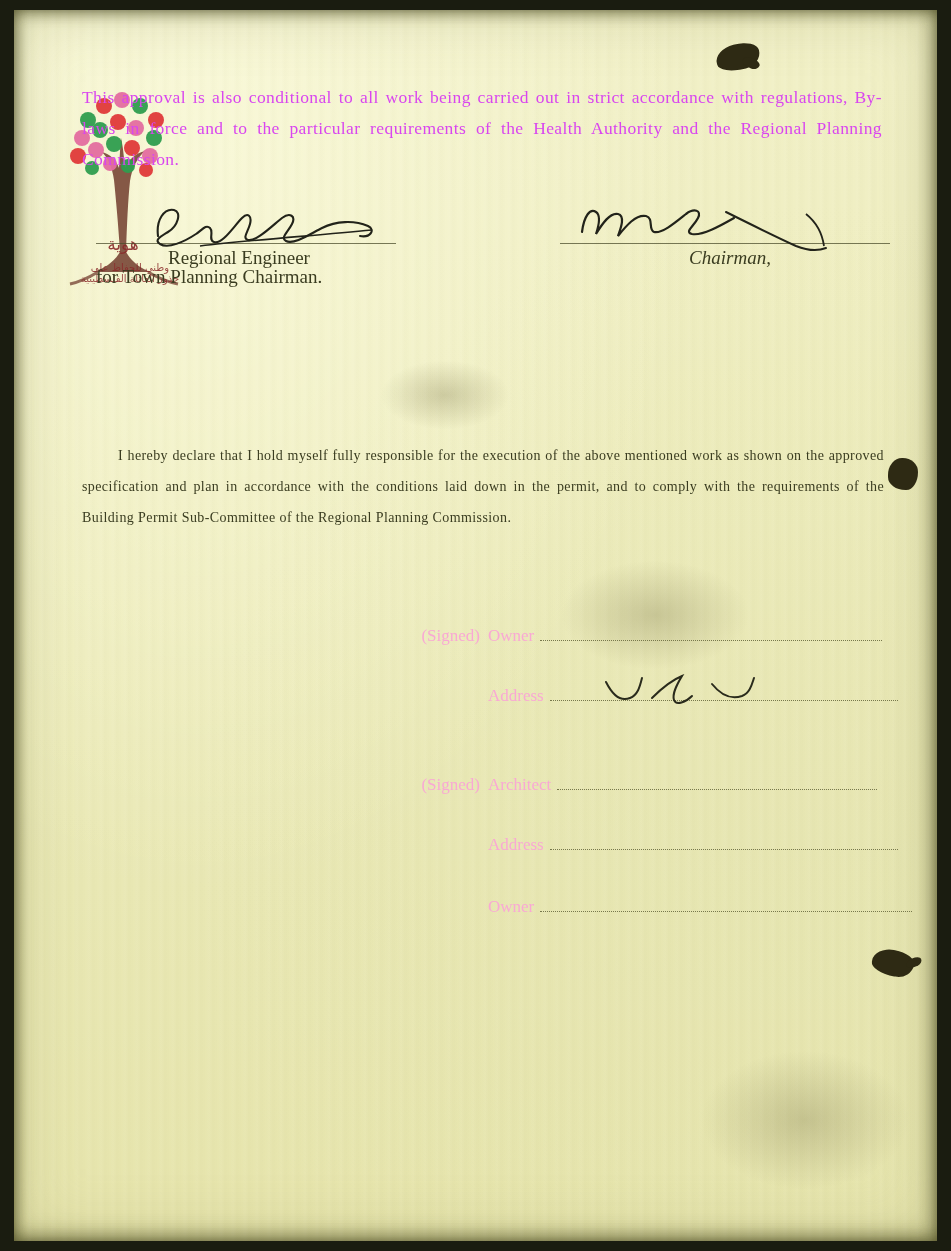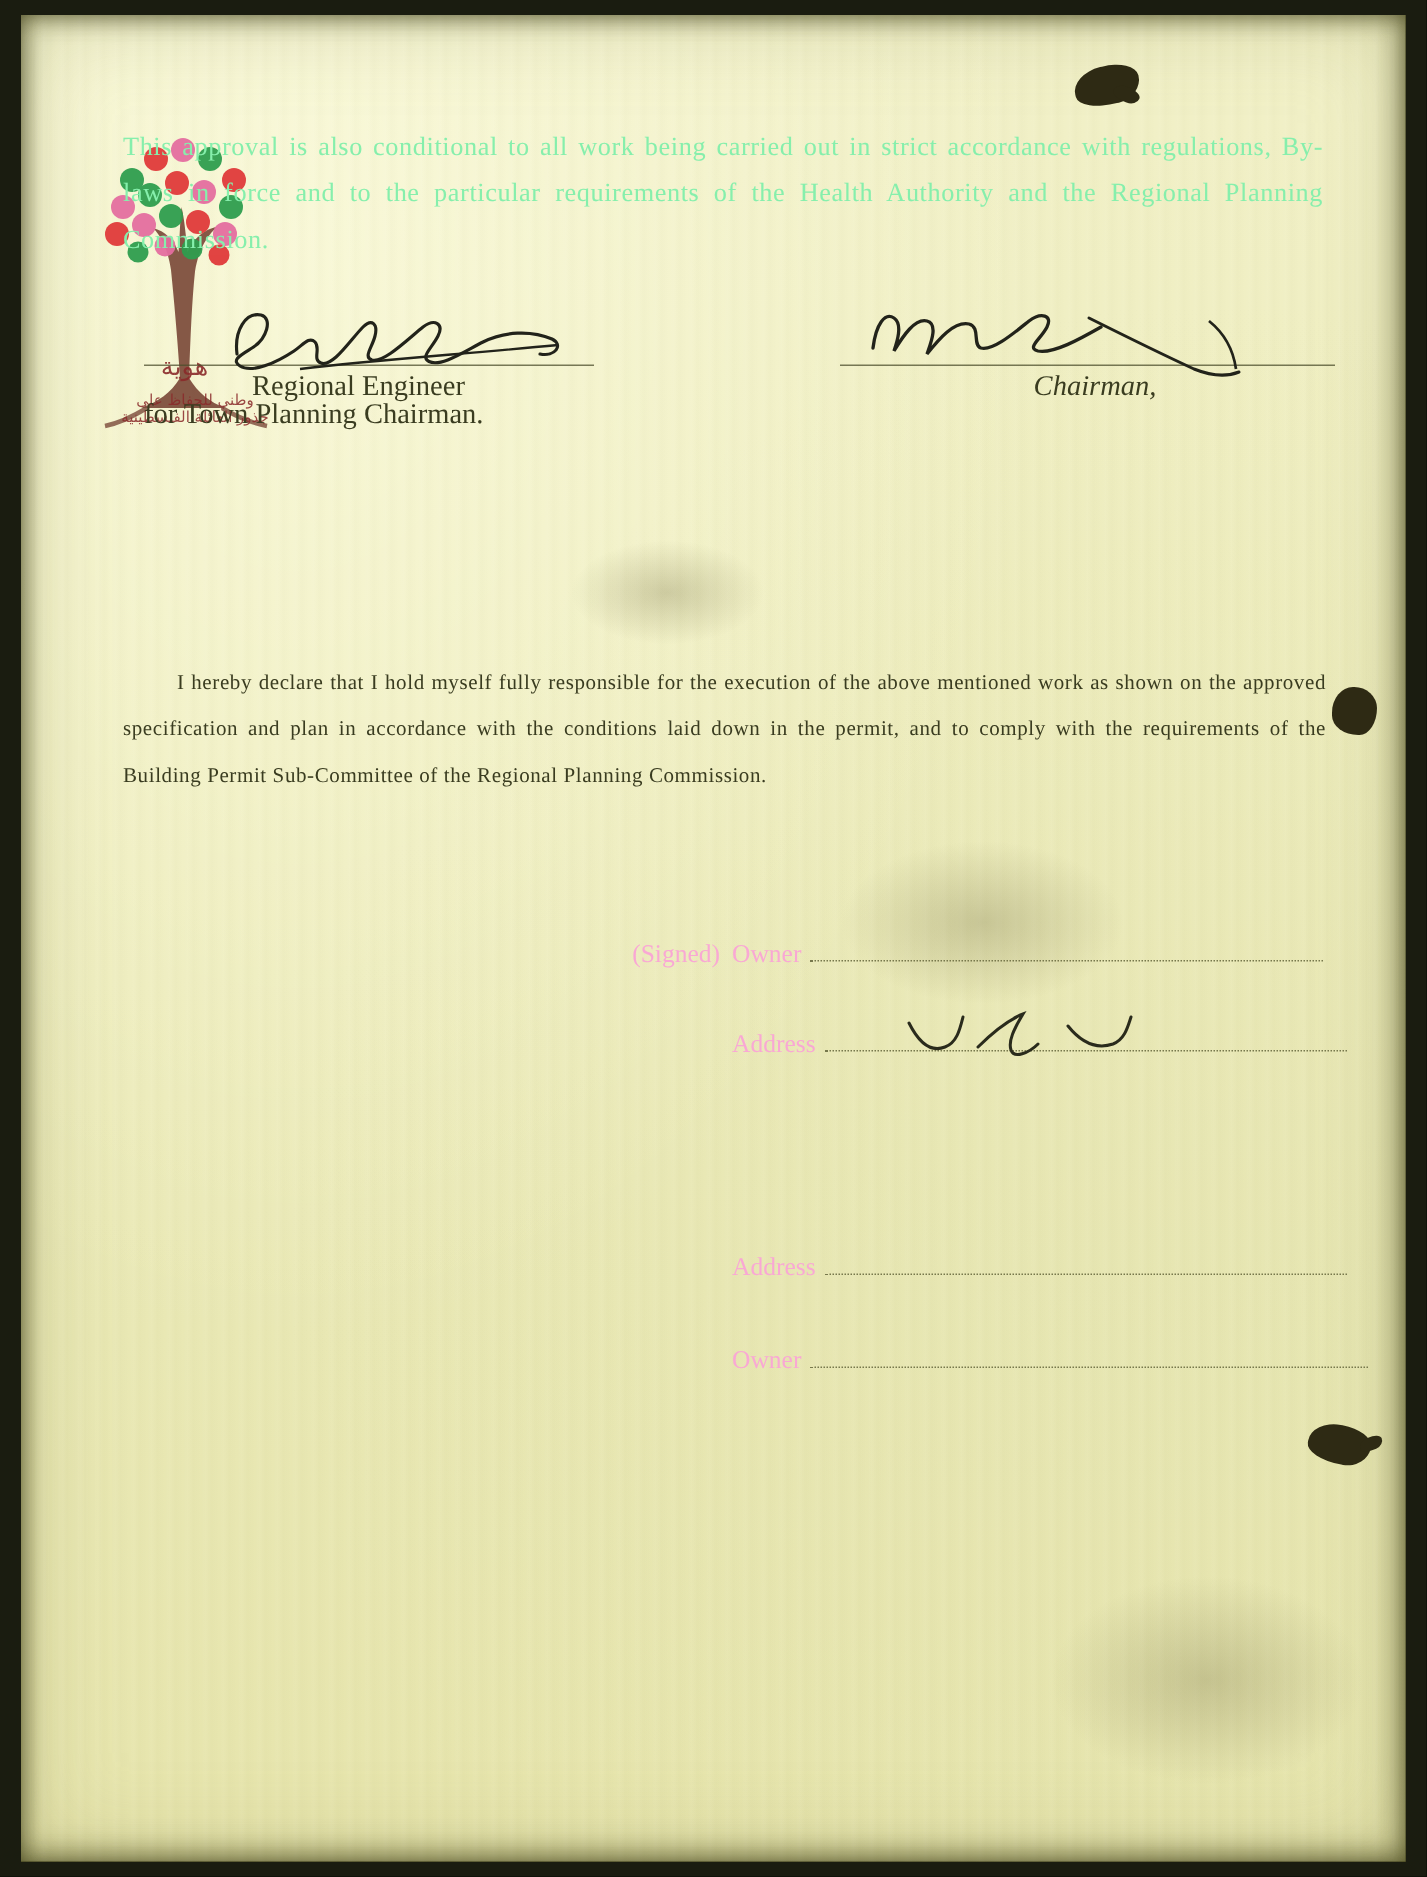--- a/index.html
+++ b/index.html
@@ -73,21 +73,21 @@
     letter-spacing: 0.4px;
   }
 
   #para-top {
     left: 82px;
     top: 82px;
     width: 800px;
     font-size: 17.5px;
     line-height: 31px;
     text-align: justify;
-    color: #86efac;
+    color: #d946ef;
   }
 
   #para-declare {
     left: 82px;
     top: 440px;
     width: 802px;
     font-size: 14px;
     line-height: 31px;
     text-align: justify;
     text-indent: 36px;
@@ -262,20 +262,23 @@
   <div class="doc-text" id="para-declare">I hereby declare that I hold myself fully responsible for the execution of the above mentioned work as shown on the approved specification and plan in accordance with the conditions laid down in the permit, and to comply with the requirements of the Building Permit Sub-Committee of the Regional Planning Commission.</div>
 
   <div class="field-row" style="left:394px; top:626px;">
     <span class="field-label-signed">(Signed)</span><span class="field-label">Owner</span><span class="leader" style="width:342px"></span>
   </div>
 
   <div class="field-row" style="left:394px; top:686px;">
     <span class="field-label-signed"></span><span class="field-label">Address</span><span class="leader" style="width:348px"></span>
   </div>
 
+  <div class="field-row" style="left:394px; top:775px;">
+    <span class="field-label-signed">(Signed)</span><span class="field-label">Architect</span><span class="leader" style="width:320px"></span>
+  </div>
 
   <div class="field-row" style="left:394px; top:835px;">
     <span class="field-label-signed"></span><span class="field-label">Address</span><span class="leader" style="width:348px"></span>
   </div>
 
   <div class="field-row" style="left:394px; top:897px;">
     <span class="field-label-signed"></span><span class="field-label">Owner</span><span class="leader" style="width:372px"></span>
   </div>
 
   <svg class="scribble" style="left:596px; top:668px;" width="190" height="46">

